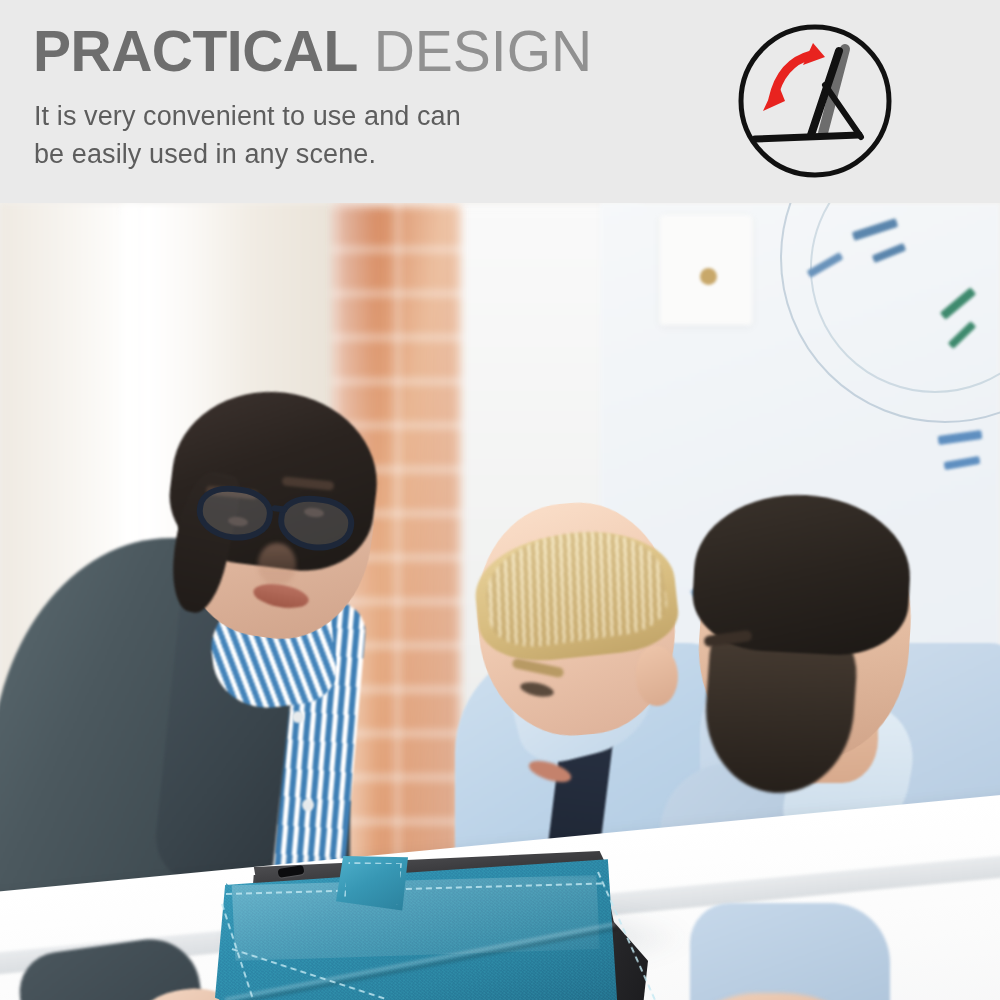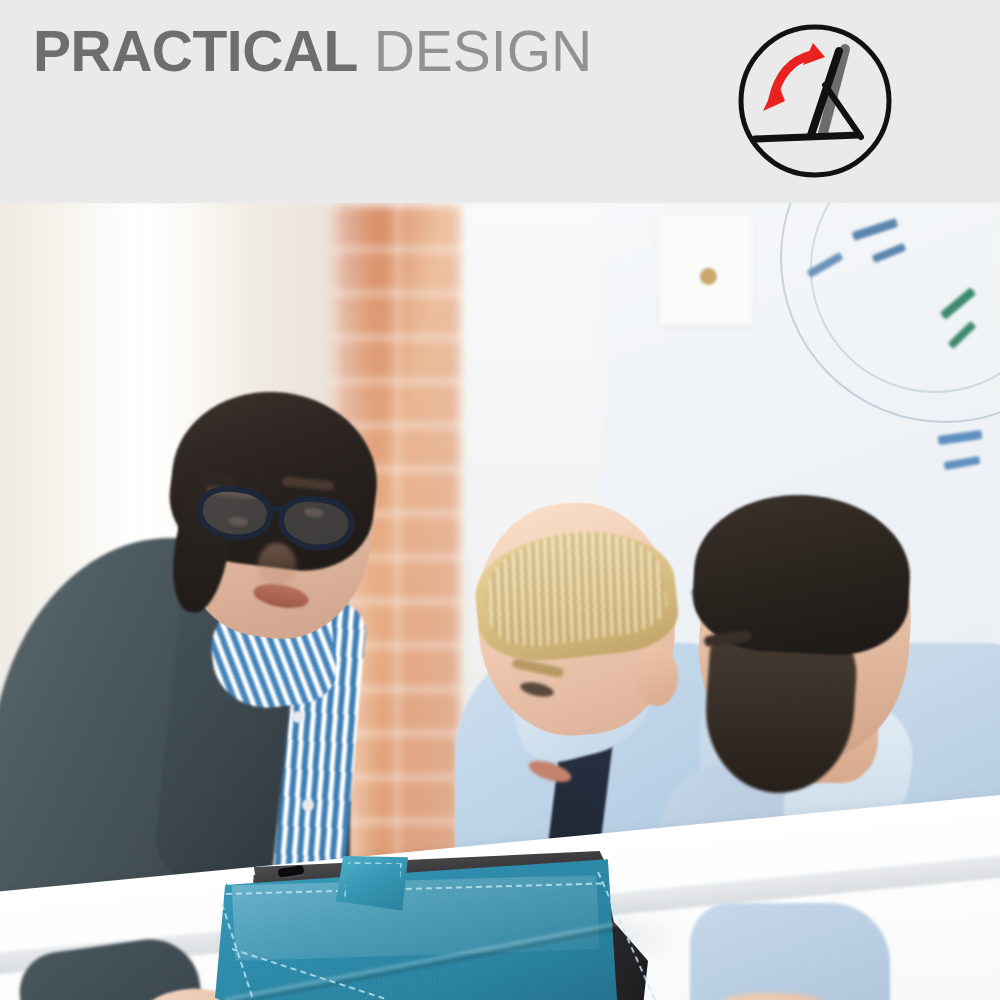--- a/index.html
+++ b/index.html
@@ -479,20 +479,24 @@
 </style>
 </head>
 <body>
 
 <div class="header">
 
   <div class="headline">
     <span class="hl-strong">PRACTICAL</span><span class="hl-light"> DESIGN</span>
   </div>
 
+  <div class="subline">
+    <div>It is very convenient to use and can</div>
+    <div>be easily used in any scene.</div>
+  </div>
 
   <div class="badge">
     <svg viewBox="0 0 164 156" width="164" height="156">
       <circle cx="82" cy="78" r="74" fill="none" stroke="#111" stroke-width="5"></circle>
 
       <line x1="90" y1="110" x2="112" y2="26" stroke="#6d6d6d" stroke-width="10" stroke-linecap="round"></line>
 
       <line x1="22" y1="116" x2="126" y2="112" stroke="#111" stroke-width="7" stroke-linecap="round"></line>
 
       <line x1="78" y1="112" x2="106" y2="28" stroke="#111" stroke-width="8" stroke-linecap="round"></line>

